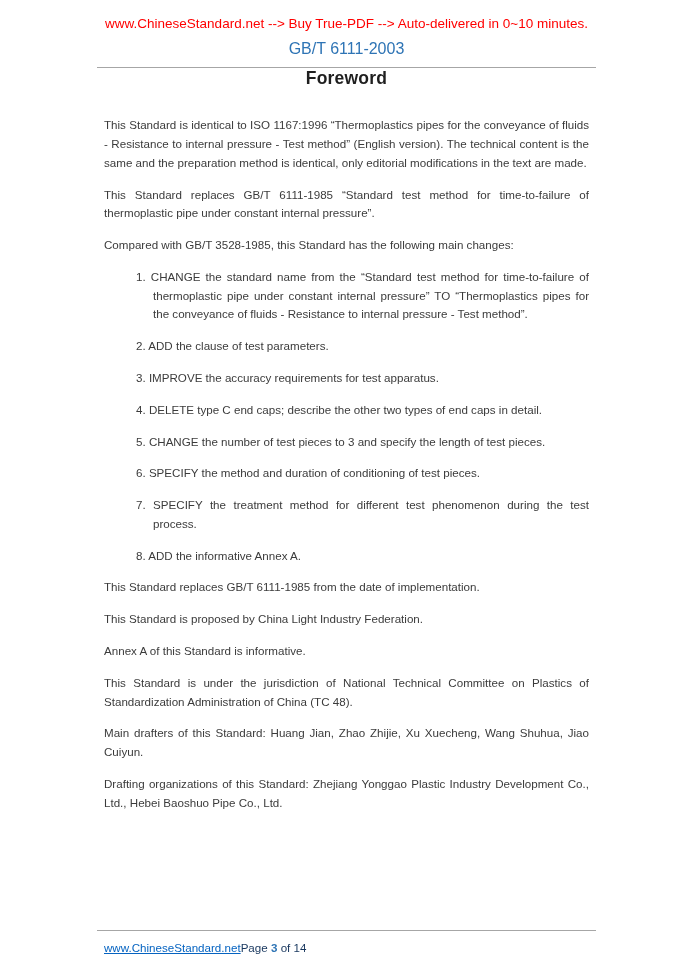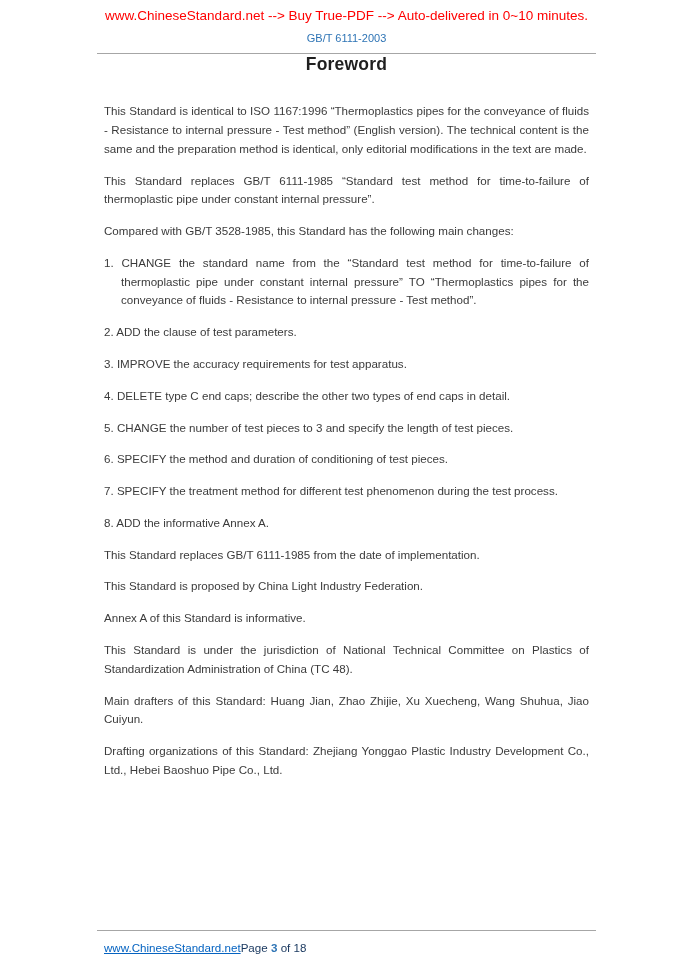--- a/index.html
+++ b/index.html
@@ -8,34 +8,34 @@
     width: 693px;
     height: 980px;
     font-family: "Liberation Sans", sans-serif;
     color: var(--body-text, #3b3b3b);
     position: relative;
     overflow: hidden;
   }
   .page {
     width: 693px;
     height: 980px;
-    padding: 8px 97px 0 97px;
+    padding: 16px 97px 0 97px;
     display: flex;
     flex-direction: column;
   }
   .banner {
     color: var(--banner-red, #ff0000);
     text-align: center;
     font-size: 13.5px;
     line-height: 1.2;
   }
   .std-code {
     color: var(--standard-blue, #2e74b5);
     text-align: center;
-    font-size: 11px;
+    font-size: 16px;
     margin-top: 8px;
   }
   hr.rule {
     border: none;
     border-top: 1px solid var(--rule-gray, #a6a6a6);
     width: 100%;
     margin-top: 9px;
   }
   .title {
     text-align: center;
@@ -48,20 +48,21 @@
     margin-top: 27px;
     padding: 0 7px;
     font-size: 11.6px;
     line-height: 1.62;
     text-align: justify;
   }
   .content p { margin-bottom: 13px; }
   .content p.item {
     padding-left: 17px;
     text-indent: -17px;
+    margin-left: 32px;
   }
   .footer {
     margin-top: auto;
     padding-bottom: 26px;
   }
   .footer-row {
     display: flex;
     align-items: baseline;
     margin-top: 10px;
     padding: 0 7px;
@@ -108,17 +109,17 @@
     <p>Annex A of this Standard is informative.</p>
     <p>This Standard is under the jurisdiction of National Technical Committee on Plastics of Standardization Administration of China (TC 48).</p>
     <p>Main drafters of this Standard: Huang Jian, Zhao Zhijie, Xu Xuecheng, Wang Shuhua, Jiao Cuiyun.</p>
     <p>Drafting organizations of this Standard: Zhejiang Yonggao Plastic Industry Development Co., Ltd., Hebei Baoshuo Pipe Co., Ltd.</p>
   </div>
 
   <div class="footer">
     <hr class="rule">
     <div class="footer-row">
       <a class="footer-link">www.ChineseStandard.net</a>
-      <div class="page-indicator"><span>Page </span><span class="page-num">3</span><span> of 18</span></div>
+      <div class="page-indicator"><span>Page </span><span class="page-num">3</span><span> of 14</span></div>
     </div>
   </div>
 
 </div>
 
 </body></html>

